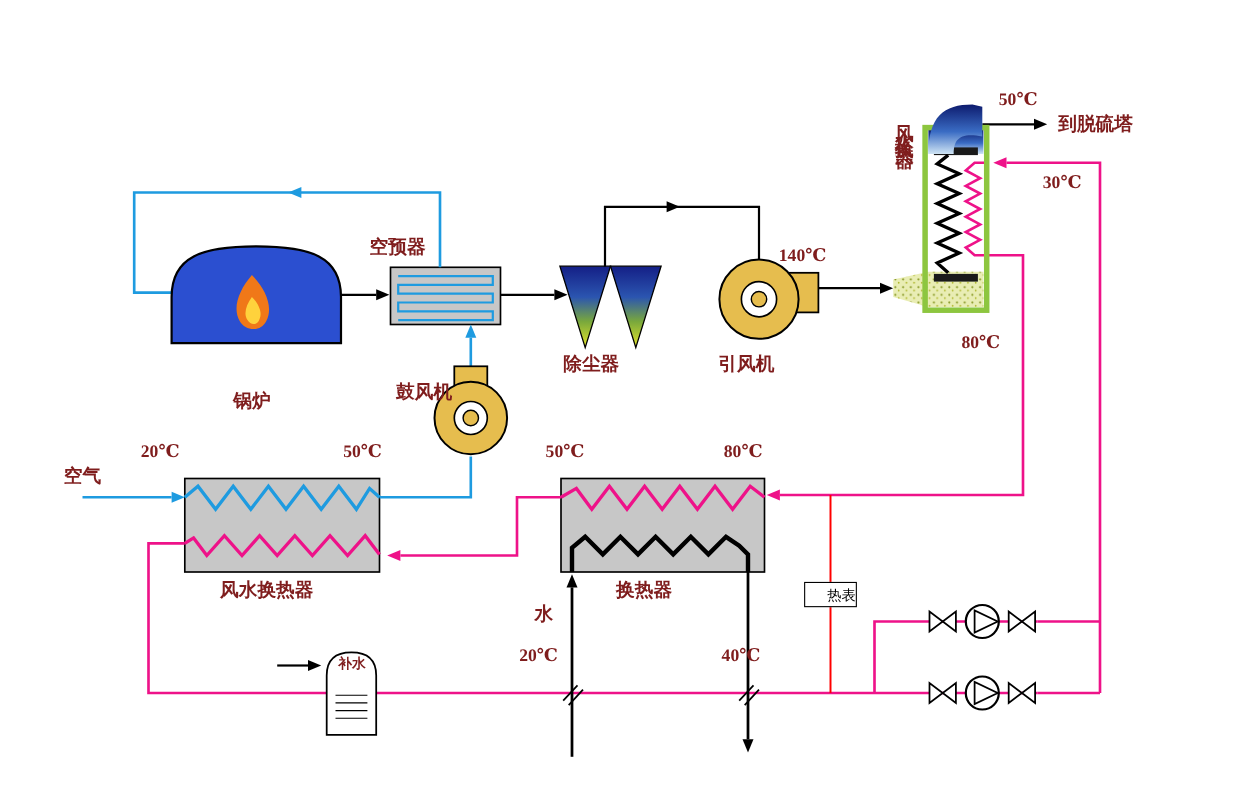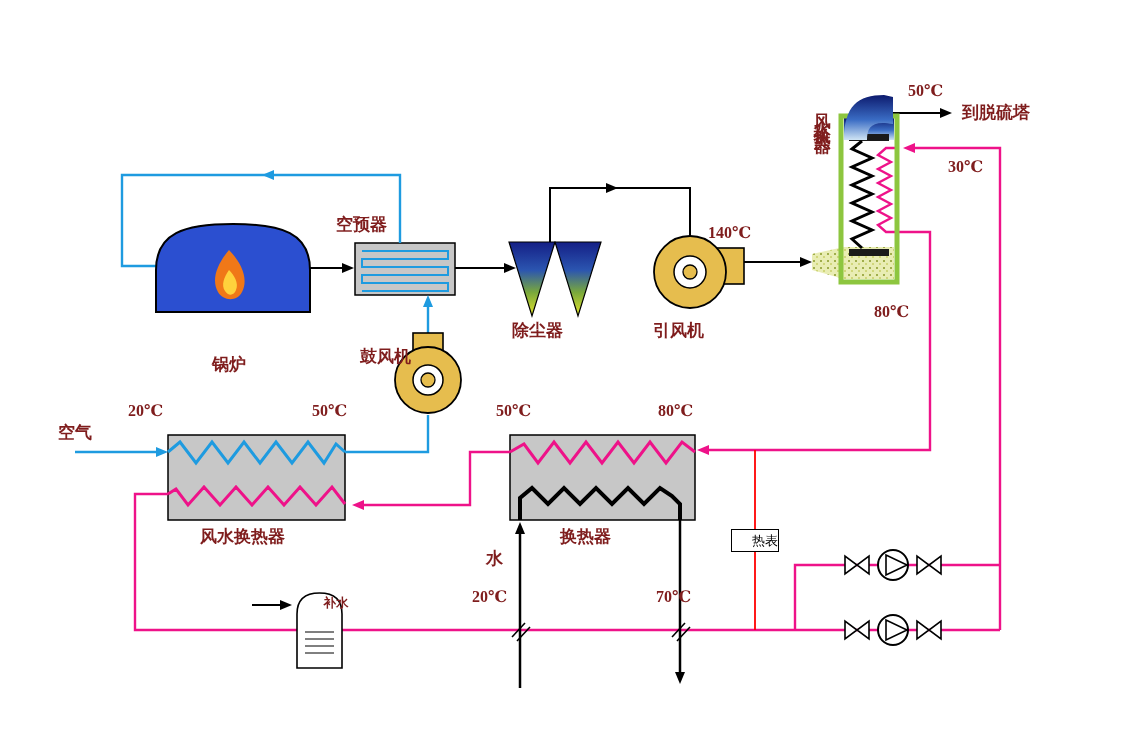--- a/index.html
+++ b/index.html
@@ -185,17 +185,17 @@
 <div class="lbl temp" style="left:908px;top:82px;">50℃</div>
 <div class="lbl" style="left:962px;top:104px;">到脱硫塔</div>
 <div class="lbl temp" style="left:948px;top:158px;">30℃</div>
 <div class="lbl temp" style="left:874px;top:303px;">80℃</div>
 <div class="lbl" style="left:200px;top:528px;">风水换热器</div>
 <div class="lbl temp" style="left:496px;top:402px;">50℃</div>
 <div class="lbl temp" style="left:658px;top:402px;">80℃</div>
 <div class="lbl" style="left:560px;top:528px;">换热器</div>
 <div class="lbl" style="left:486px;top:550px;">水</div>
 <div class="lbl temp" style="left:472px;top:588px;">20℃</div>
-<div class="lbl temp" style="left:656px;top:588px;">70℃</div>
+<div class="lbl temp" style="left:656px;top:588px;">40℃</div>
 <div class="meter-box">热表</div>
-<div class="lbl small" style="left:316px;top:597px;width:40px;text-align:center;">补水</div>
+<div class="lbl small" style="left:300px;top:597px;width:40px;text-align:center;">补水</div>
 
 </div>
 
 </body></html>

